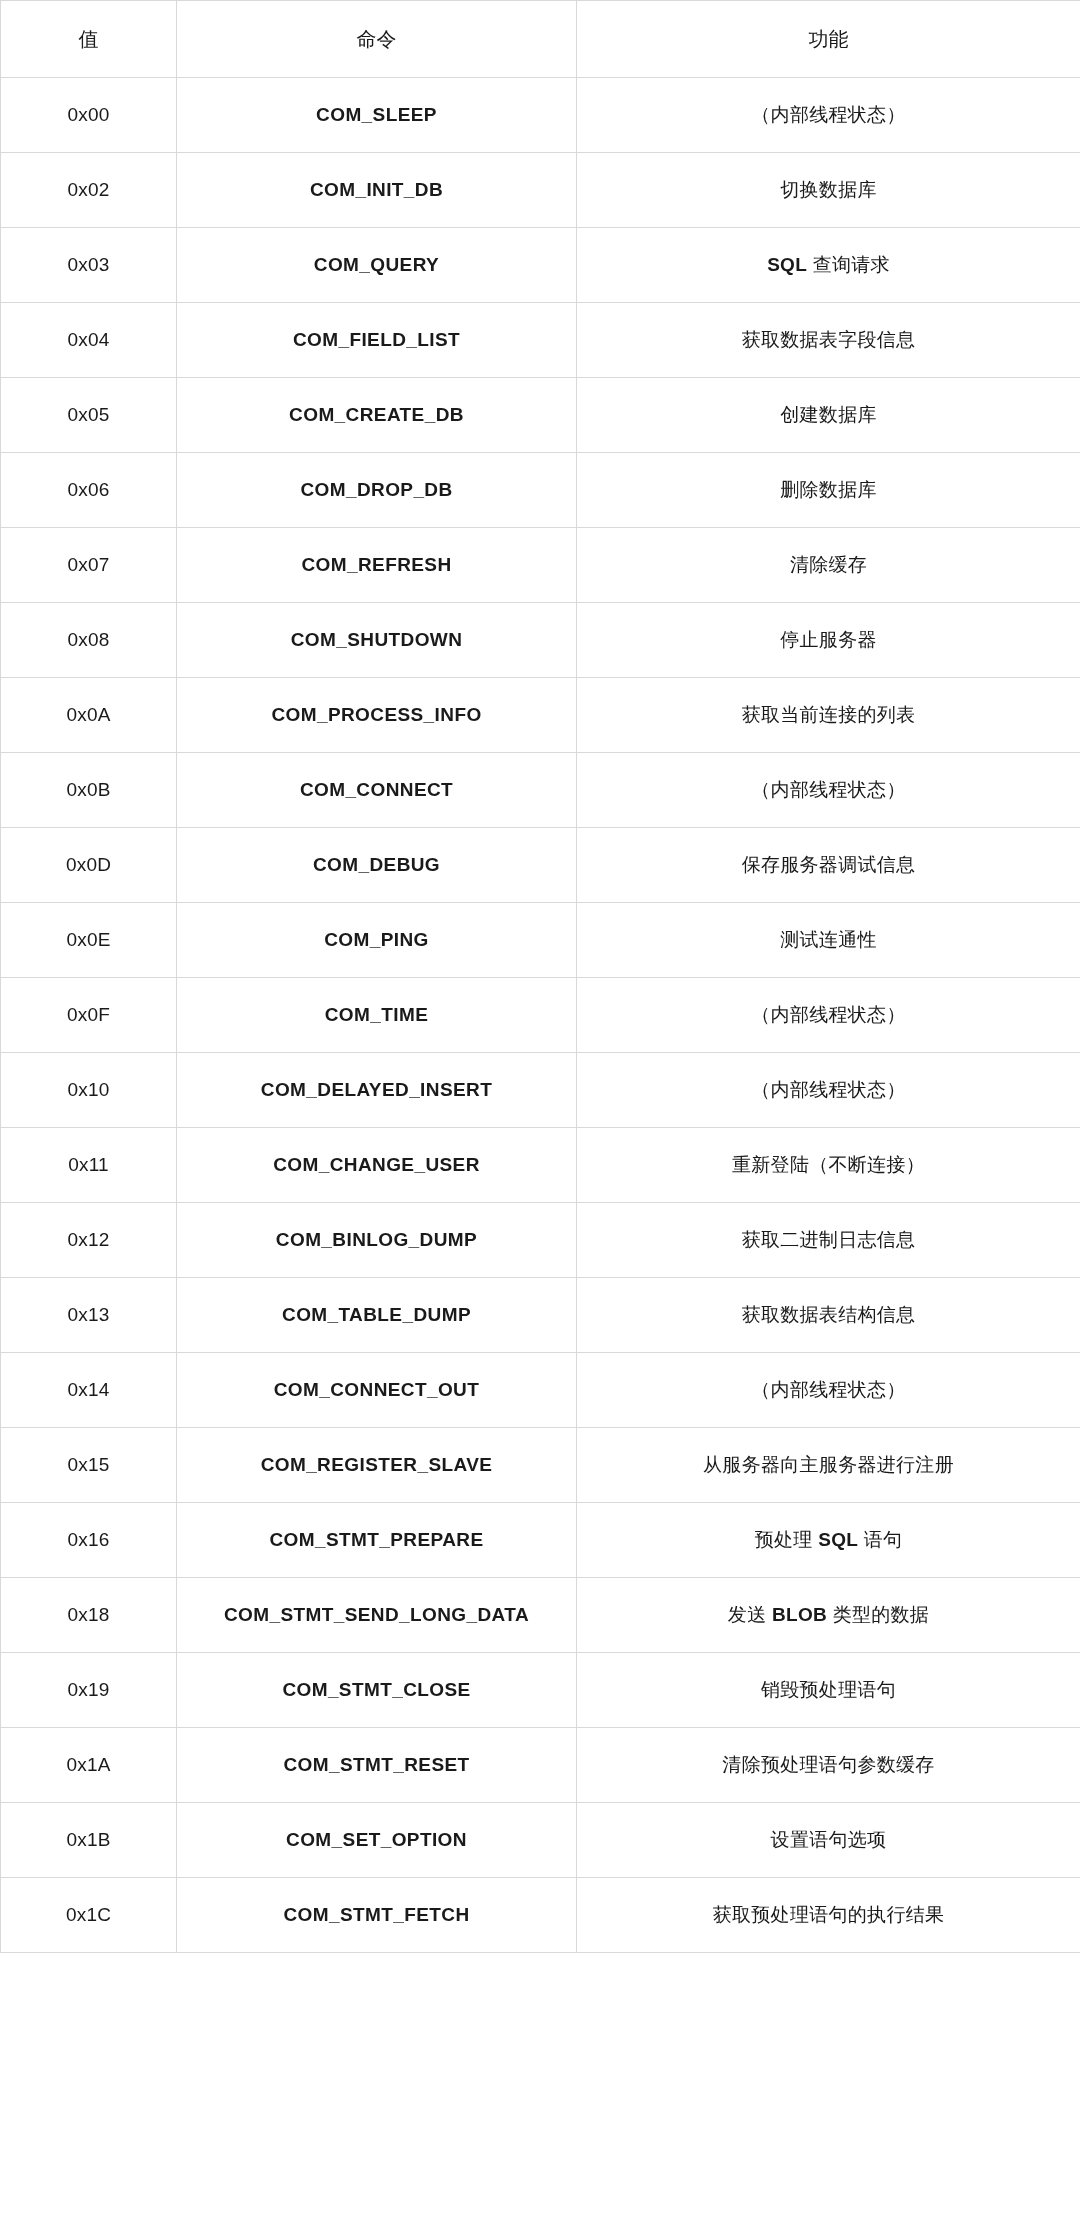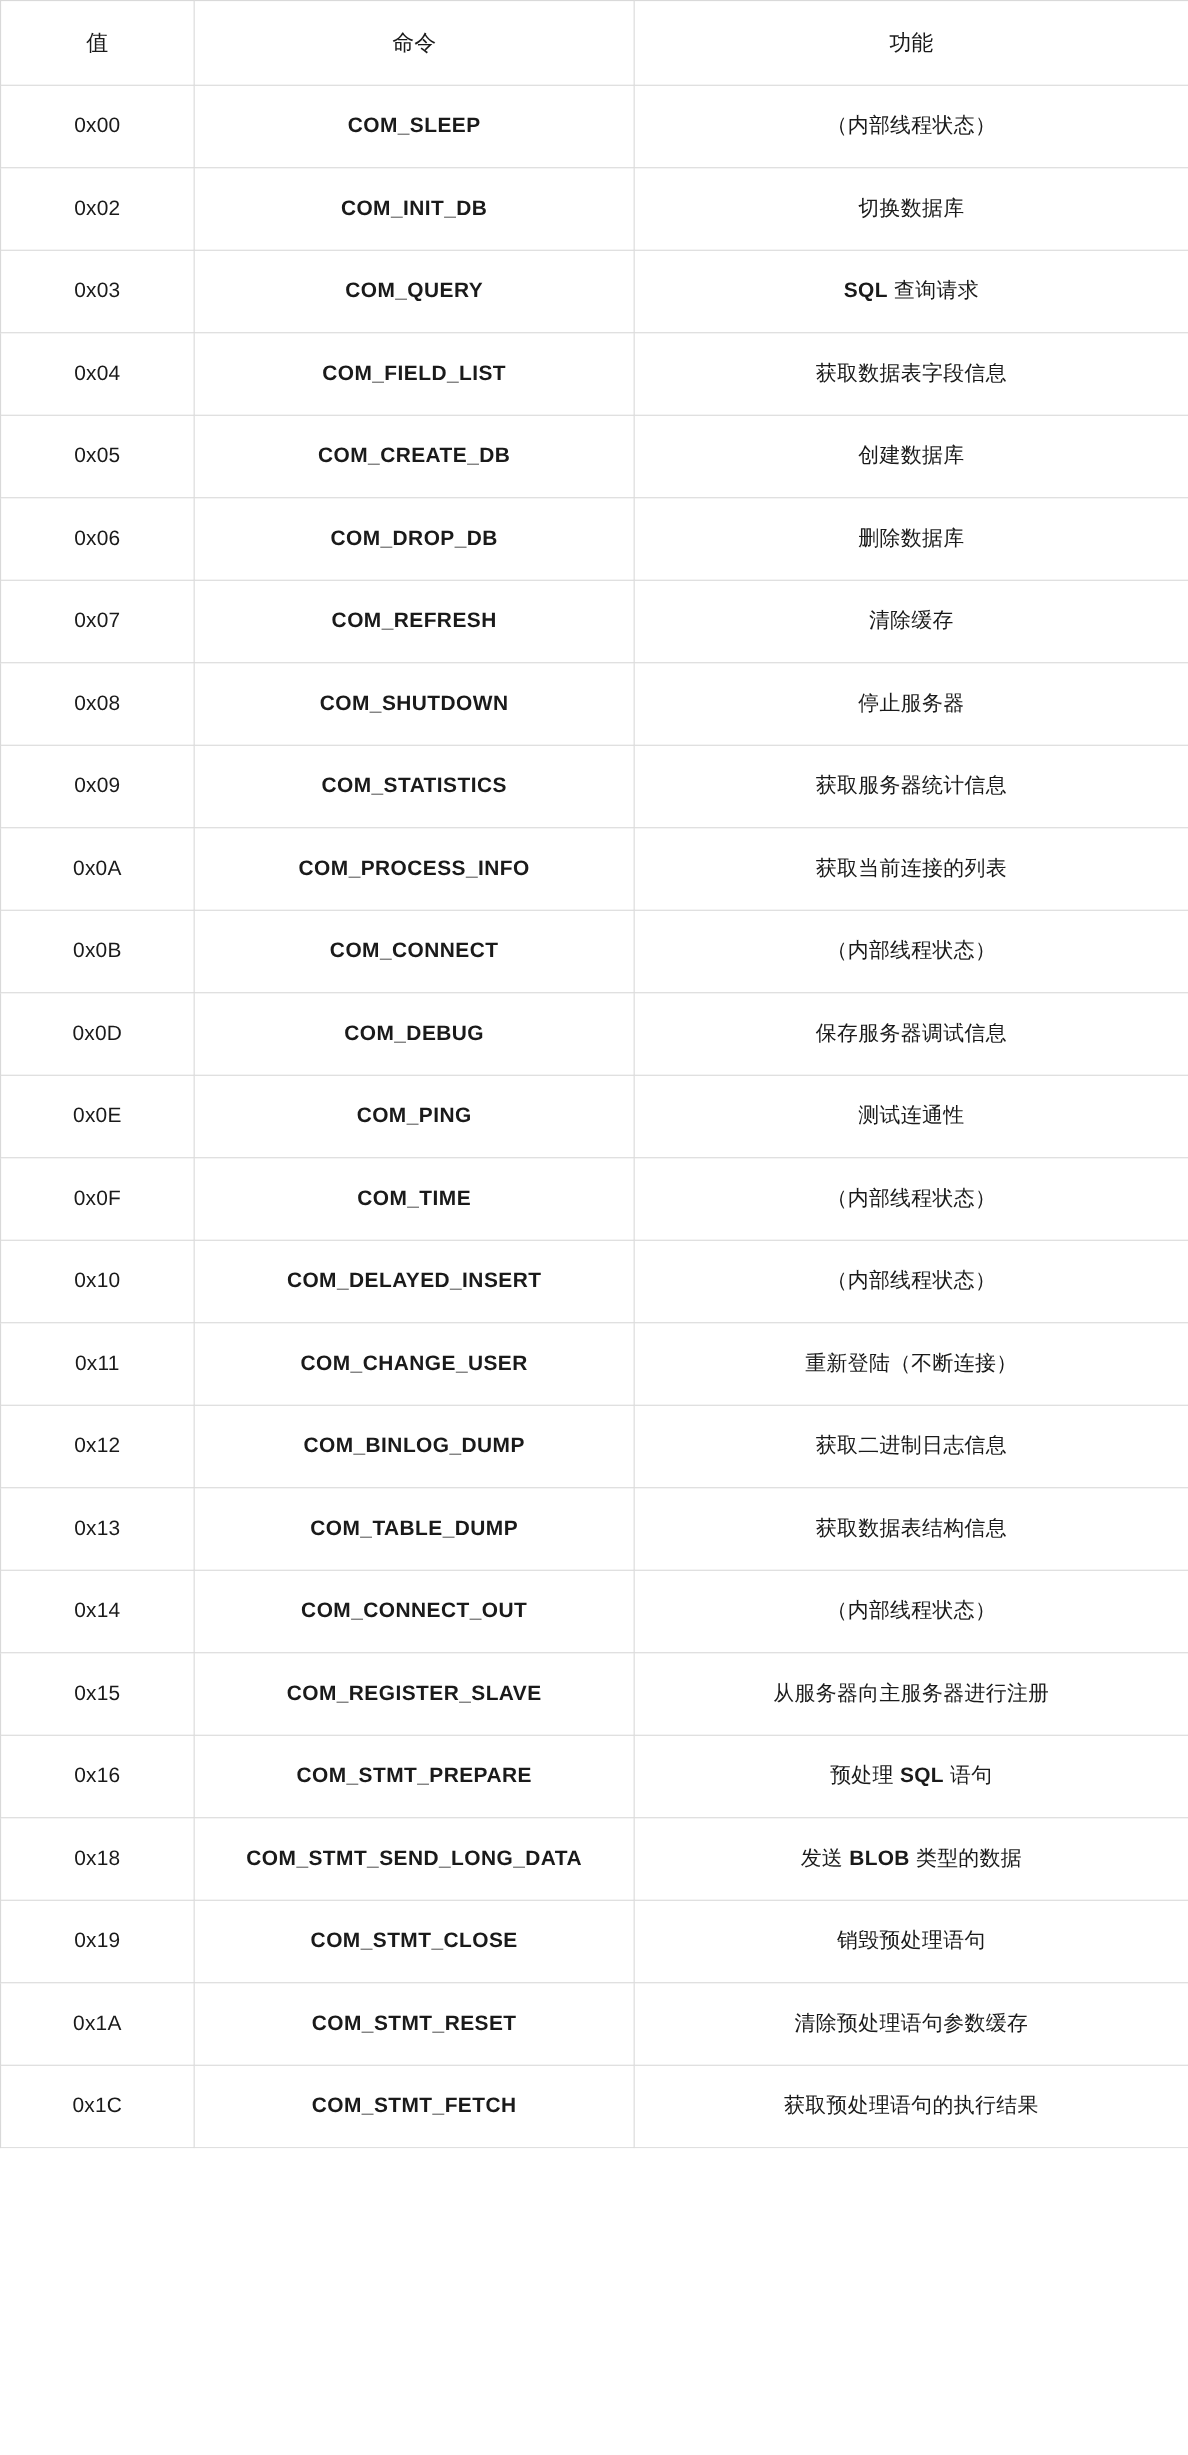--- a/index.html
+++ b/index.html
@@ -116,25 +116,20 @@
           <td class="value-cell">0x07</td>
           <td class="command-cell">COM_REFRESH</td>
           <td class="function-cell">清除缓存</td>
         </tr>
         <tr>
           <td class="value-cell">0x08</td>
           <td class="command-cell">COM_SHUTDOWN</td>
           <td class="function-cell">停止服务器</td>
         </tr>
         <tr>
-          <td class="value-cell">0x09</td>
-          <td class="command-cell">COM_STATISTICS</td>
-          <td class="function-cell">获取服务器统计信息</td>
-        </tr>
-        <tr>
           <td class="value-cell">0x0A</td>
           <td class="command-cell">COM_PROCESS_INFO</td>
           <td class="function-cell">获取当前连接的列表</td>
         </tr>
         <tr>
           <td class="value-cell">0x0B</td>
           <td class="command-cell">COM_CONNECT</td>
           <td class="function-cell">（内部线程状态）</td>
         </tr>
         <tr>
@@ -194,20 +189,25 @@
         </tr>
         <tr>
           <td class="value-cell">0x19</td>
           <td class="command-cell">COM_STMT_CLOSE</td>
           <td class="function-cell">销毁预处理语句</td>
         </tr>
         <tr>
           <td class="value-cell">0x1A</td>
           <td class="command-cell">COM_STMT_RESET</td>
           <td class="function-cell">清除预处理语句参数缓存</td>
+        </tr>
+        <tr>
+          <td class="value-cell">0x1B</td>
+          <td class="command-cell">COM_SET_OPTION</td>
+          <td class="function-cell">设置语句选项</td>
         </tr>
         <tr>
           <td class="value-cell">0x1C</td>
           <td class="command-cell">COM_STMT_FETCH</td>
           <td class="function-cell">获取预处理语句的执行结果</td>
         </tr>
       </tbody>
   </table>
 </div>
 

